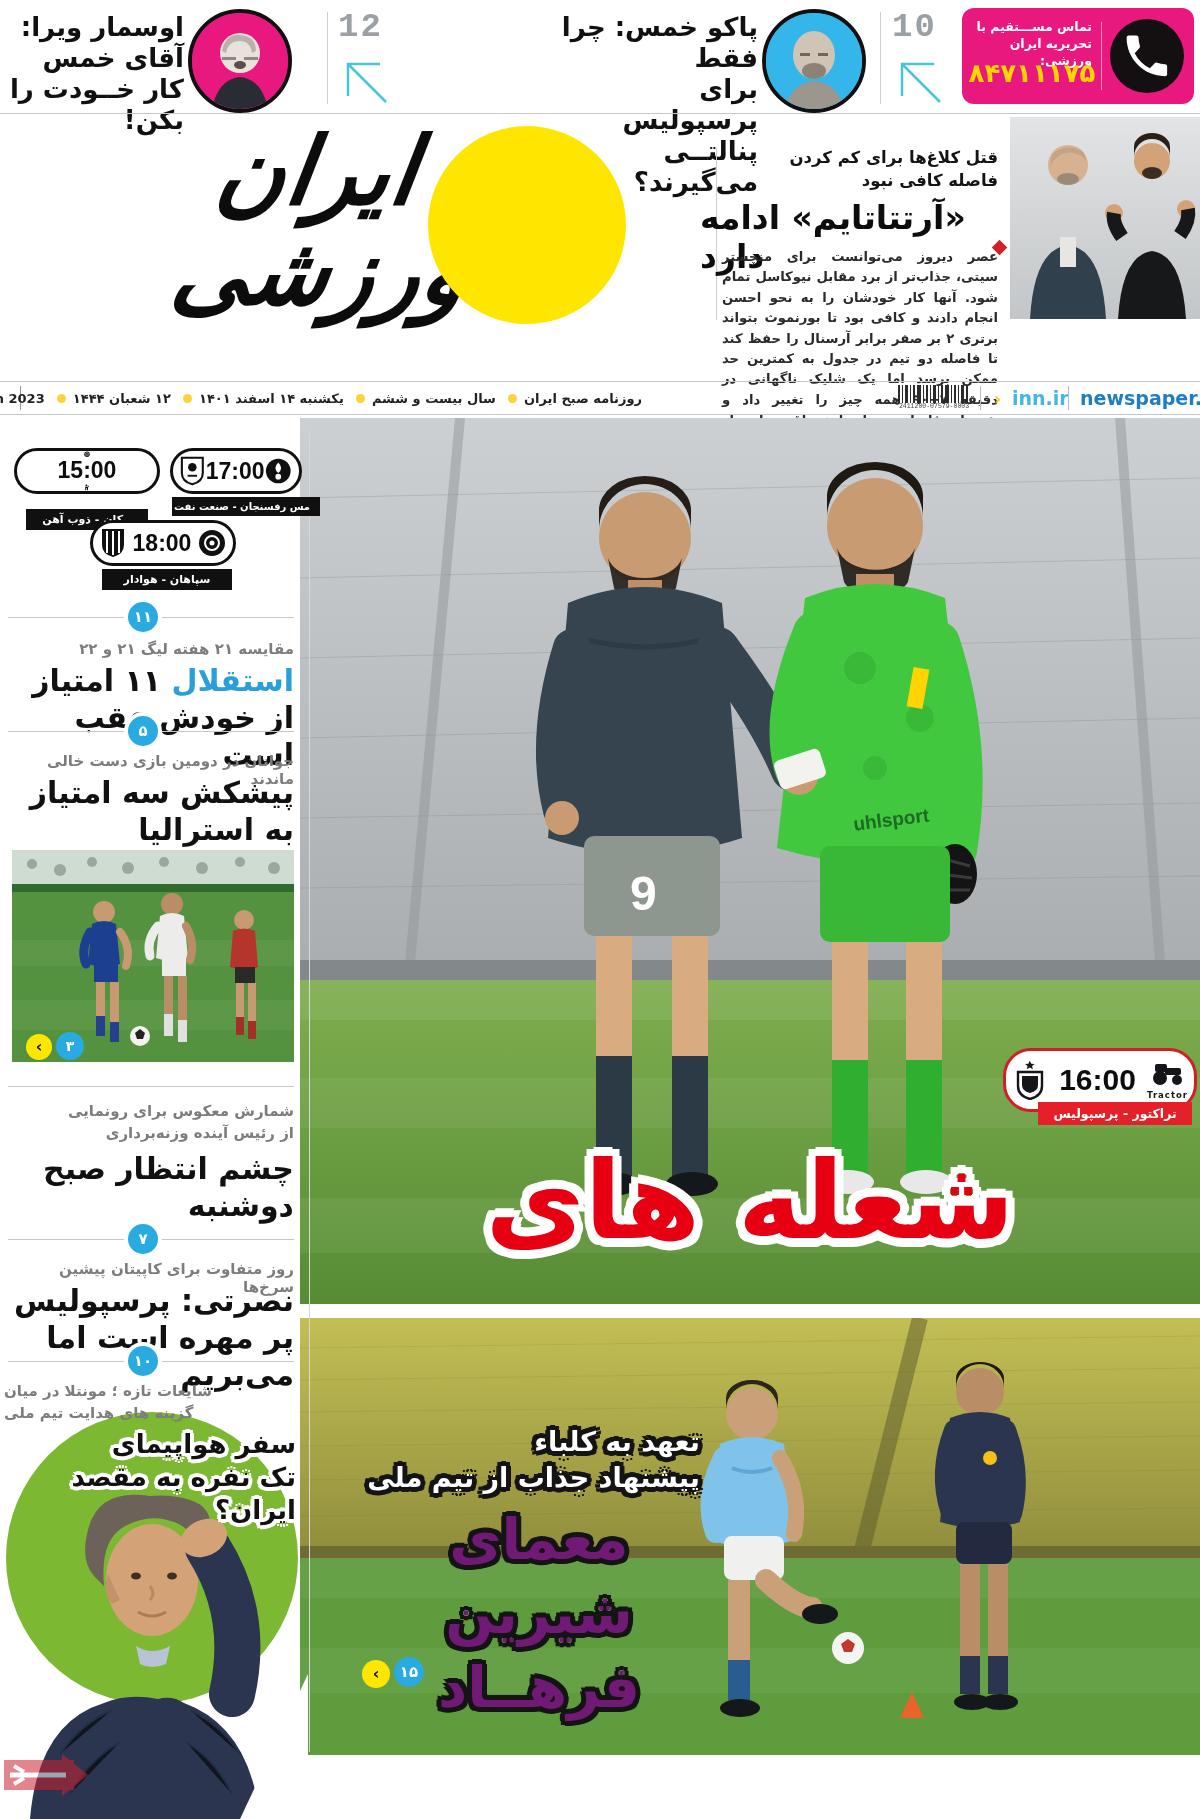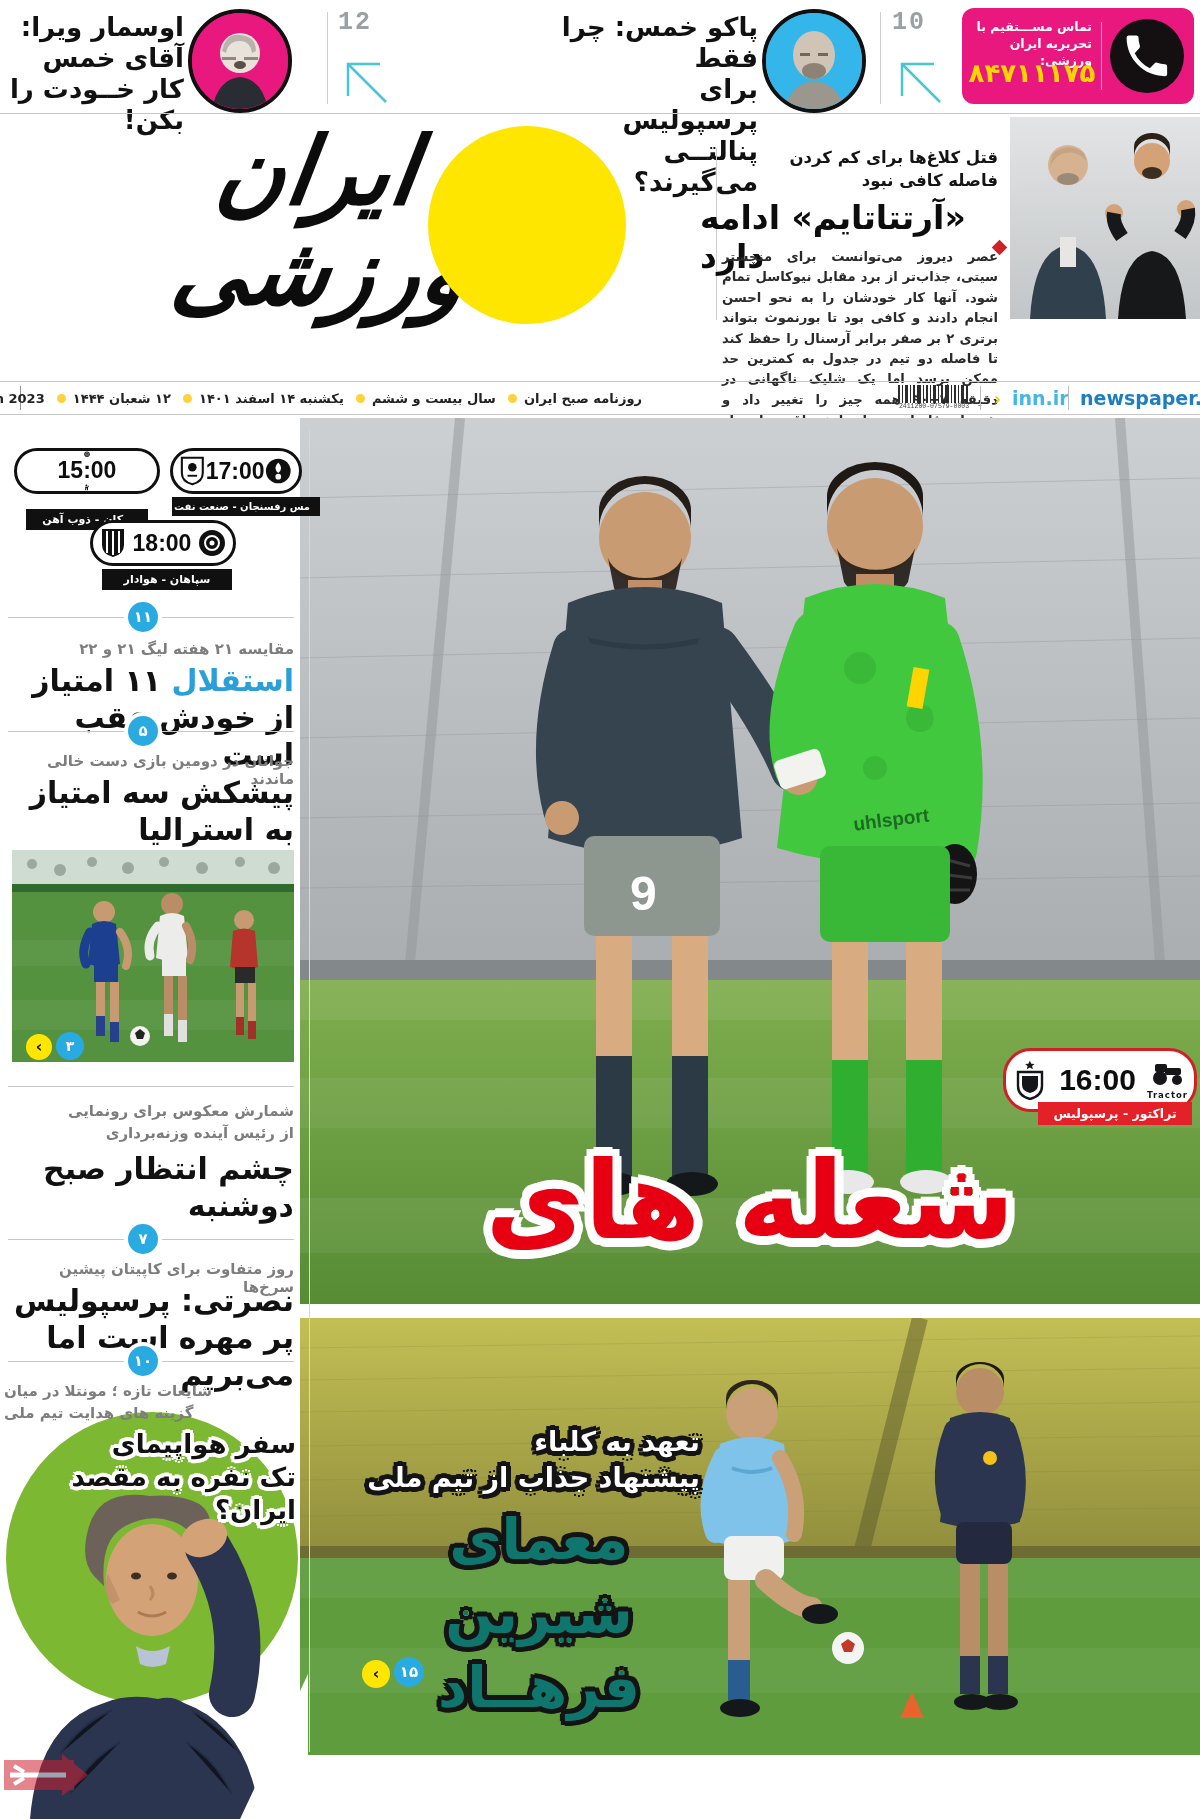--- a/index.html
+++ b/index.html
@@ -6,21 +6,21 @@
   #page{position:relative;width:1200px;height:1819px;background:#fff;overflow:hidden;
         font-family:"DejaVu Sans","Liberation Sans",sans-serif;color:#111;}
   .abs{position:absolute;}
   .rtl{direction:rtl;}
   .kicker{font-weight:bold;color:#7d7d7d;}
   .rule{border-top:1px solid #c7c7c7;}
   .vrule{border-left:1px solid #cfcfcf;}
   .numcircle{width:30px;height:30px;border-radius:50%;background:#29aae1;color:#fff;
              font-weight:bold;font-size:15px;text-align:center;line-height:30px;box-shadow:0 0 0 4px #fff;}
   .pagemark{font-family:"Liberation Mono","DejaVu Sans Mono",monospace;font-weight:bold;
-            color:#9aa0a4;font-size:25px;letter-spacing:2px;}
+            color:#9aa0a4;font-size:34px;letter-spacing:2px;}
   .pill{position:absolute;display:flex;align-items:center;justify-content:space-between;
         background:#fff;border:3px solid #101010;border-radius:26px;padding:0 6px;box-sizing:border-box;}
   .pill .time{font-family:"Liberation Sans",sans-serif;font-weight:bold;font-size:23px;color:#0d0d0d;}
   .pillcap{position:absolute;background:#101010;color:#fff;font-size:11px;font-weight:bold;
            padding:4px 10px;text-align:center;white-space:nowrap;}
   .ow{ text-shadow:4px 0 0 #fff,-4px 0 0 #fff,0 4px 0 #fff,0 -4px 0 #fff,
        3px 3px 0 #fff,-3px 3px 0 #fff,3px -3px 0 #fff,-3px -3px 0 #fff; }
   .owThick{ text-shadow:9px 0 0 #fff,-9px 0 0 #fff,0 9px 0 #fff,0 -9px 0 #fff,
        7px 7px 0 #fff,-7px 7px 0 #fff,7px -7px 0 #fff,-7px -7px 0 #fff; }
   .ob{ text-shadow:5px 0 0 #141414,-5px 0 0 #141414,0 5px 0 #141414,0 -5px 0 #141414,
@@ -349,21 +349,21 @@
       <path d="M541 326 l7 -5 7 5 -3 8 h-8 z" fill="#c0392b"></path>
       <path d="M600 400 l12 -26 12 26 z" fill="#e8642c"></path>
     </svg>
   </div>
 
   <div class="abs rtl ob" style="left:300px;top:1424px;width:352px;text-align:right;color:#fff;font-size:27px;font-weight:900;line-height:36px;">
     <div>تعهد به کلباء</div>
     <div>پیشنهاد جذاب از تیم ملی</div>
   </div>
 
-  <div class="abs rtl ob" style="left:302px;top:1502px;width:378px;text-align:center;color:#0f766e;font-size:57px;font-weight:900;line-height:74px;">
+  <div class="abs rtl ob" style="left:302px;top:1502px;width:378px;text-align:center;color:#701a75;font-size:57px;font-weight:900;line-height:74px;">
     <div>معمای شیرین</div>
     <div>فرهــاد</div>
   </div>
   <div class="abs" style="left:362px;top:1660px;width:28px;height:28px;border-radius:50%;background:#ffe600;text-align:center;line-height:28px;font-weight:900;color:#111;">‹</div>
   <div class="abs" style="left:394px;top:1657px;width:30px;height:30px;border-radius:50%;background:#29aae1;text-align:center;line-height:30px;font-weight:bold;color:#fff;font-size:15px;">۱۵</div>
 
   <div class="abs vrule" style="left:309px;top:430px;height:1322px;border-color:#d8d8d8;"></div>
 
   <div class="pill" style="left:14px;top:448px;width:146px;height:46px;flex-direction:column;">
     <svg width="32" height="32" viewBox="0 0 32 32">

